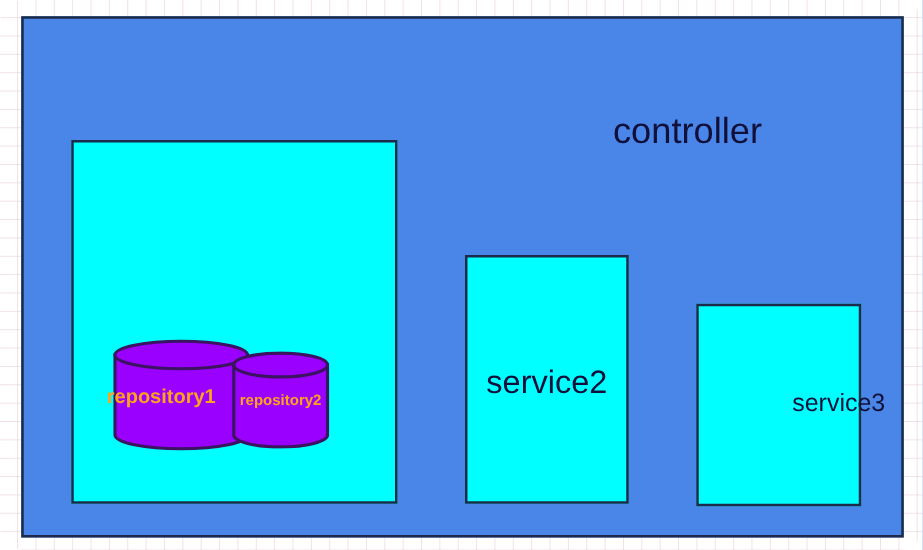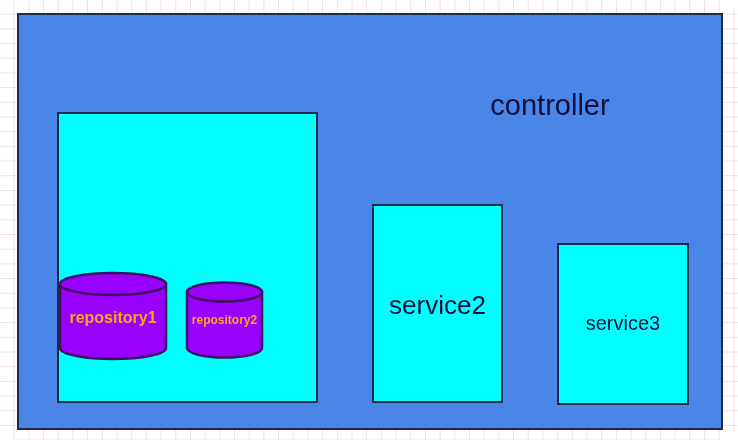--- a/index.html
+++ b/index.html
@@ -67,21 +67,21 @@
 
   #service2-box { left: 372px; top: 204px; width: 131px; height: 199px; }
   #service2-label {
     left: 372px; top: 293px; width: 131px;
     font-size: 26px; line-height: 24px;
   }
 
   #service3-box { left: 557px; top: 243px; width: 132px; height: 162px; }
   #service3-label {
     left: 557px; top: 311px; width: 132px;
-    font-size: 20px; line-height: 24px;
+    font-size: 20px; line-height: 24px; padding-left: 48px;
   }
 
   
   .cylinder {
     position: absolute;
   }
   .cylinder svg {
     display: block;
     width: 100%;
     height: 100%;
@@ -90,21 +90,21 @@
     position: absolute;
     left: 0;
     width: 100%;
     text-align: center;
     color: #ffa319;
     font-weight: bold;
     white-space: nowrap;
     pointer-events: none;
   }
 
-  #repository1 { left: 58px; top: 271px; width: 110px; height: 90px; }
+  #repository1 { left: 58px; top: 271px; width: 110px; height: 90px; padding-left: 32px; }
   #repository1-label { top: 38px; font-size: 16px; line-height: 18px; }
 
   #repository2 { left: 185px; top: 281px; width: 79px; height: 78px; }
   #repository2-label { top: 32px; font-size: 12px; line-height: 14px; }
 </style>
 </head>
 <body>
 
 <div id="canvas">
 

